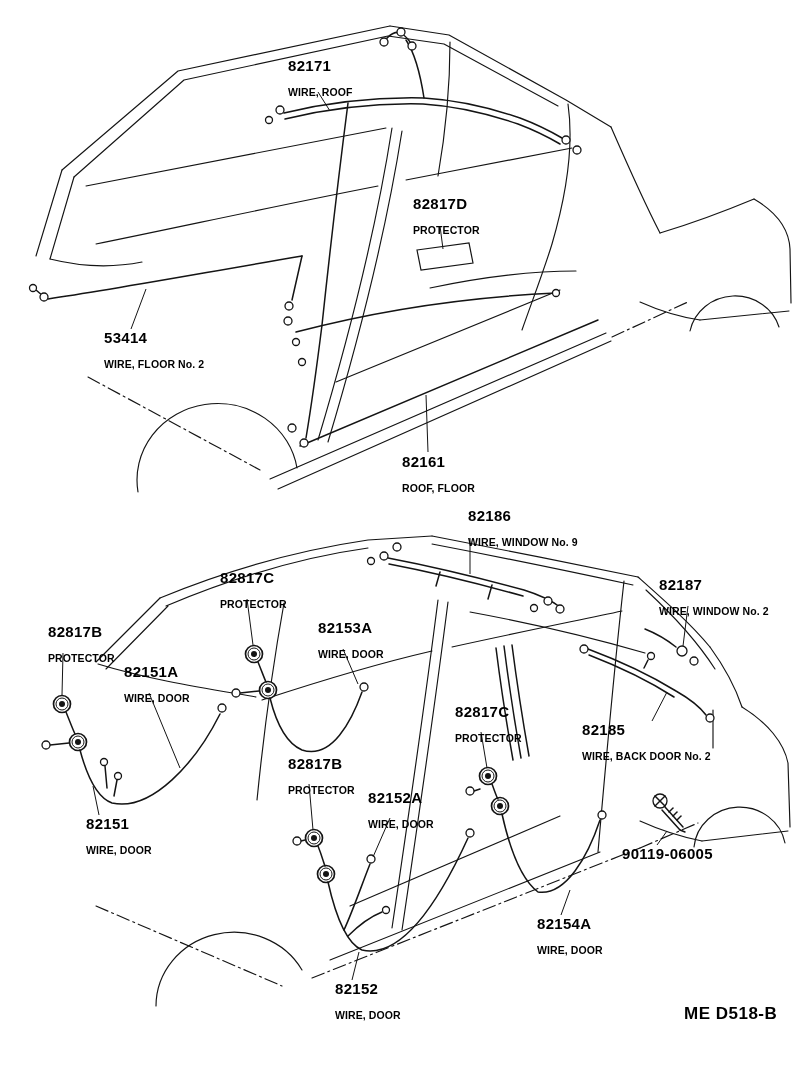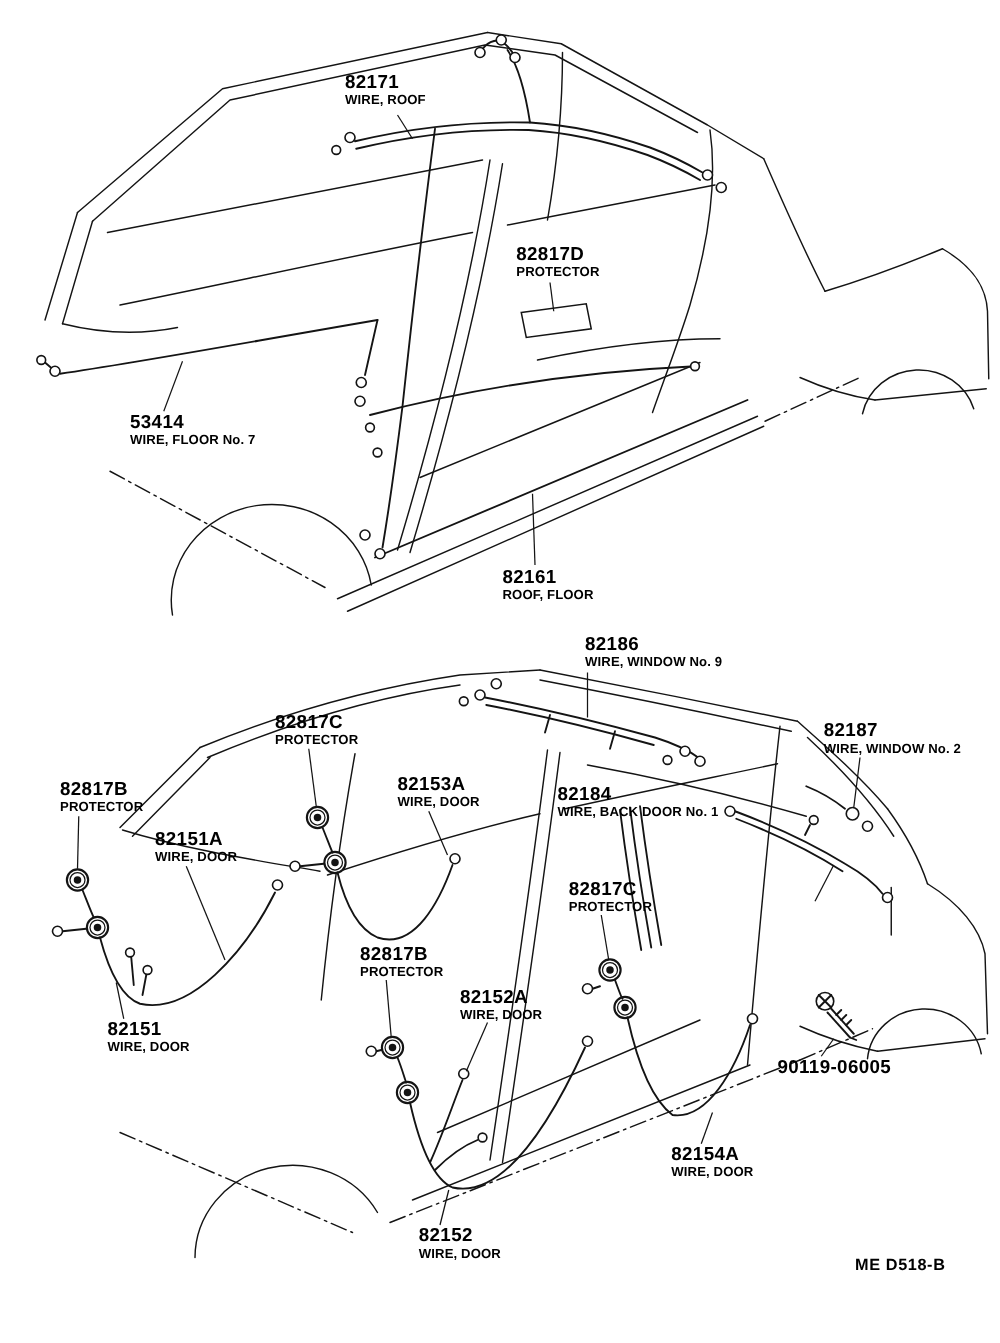--- a/index.html
+++ b/index.html
@@ -10,22 +10,22 @@
   .w path{fill:none;stroke:#141414;stroke-width:1.5;stroke-linecap:round;stroke-linejoin:round;}
   .ld path{fill:none;stroke:#141414;stroke-width:1;}
   .dd{stroke-dasharray:13 4 2 4;}
   .c{fill:#fff;stroke:#141414;stroke-width:1.3;}
   .g1{fill:#fff;stroke:#141414;stroke-width:1.7;}
   .g2{fill:none;stroke:#141414;stroke-width:1;}
   .g3{fill:#141414;stroke:none;}
   .prot{fill:#fff;stroke:#141414;stroke-width:1.2;}
   .label{position:absolute;color:#000;font-weight:bold;line-height:1.08;white-space:nowrap;}
   .label .part{font-size:15px;letter-spacing:.3px;}
-  .label .desc{font-size:10.5px;letter-spacing:.1px;margin-top:1px;}
-  .footer-code{position:absolute;font-size:13px;font-weight:bold;letter-spacing:.5px;color:#000;text-align:right;}
+  .label .desc{font-size:10.5px;letter-spacing:.1px;margin-top:13px;}
+  .footer-code{position:absolute;font-size:17px;font-weight:bold;letter-spacing:.5px;color:#000;text-align:right;}
 </style>
 </head>
 <body>
 
 <div id="page">
 
 <svg width="800" height="1074" viewBox="0 0 800 1074">
 
   <g class="o">
     <path d="M 62,170 L 178,71 L 390,26"></path>
@@ -267,31 +267,31 @@
     <path d="M 652,721 L 667,692"></path>
     <path d="M 309,784 L 313,830"></path>
     <path d="M 390,818 L 373,857"></path>
     <path d="M 99,815 L 93,786"></path>
     <path d="M 657,845 L 667,831"></path>
     <path d="M 561,915 L 570,890"></path>
     <path d="M 352,980 L 359,952"></path>
   </g>
 </svg>
 
-<div class="label" style="left:276px;top:58px">
+<div class="label" style="left:288px;top:58px">
   <div class="part">82171</div>
   <div class="desc">WIRE, ROOF</div>
 </div>
 <div class="label" style="left:413px;top:196px">
   <div class="part">82817D</div>
   <div class="desc">PROTECTOR</div>
 </div>
 <div class="label" style="left:104px;top:330px">
   <div class="part">53414</div>
-  <div class="desc">WIRE, FLOOR No. 7</div>
+  <div class="desc">WIRE, FLOOR No. 2</div>
 </div>
 <div class="label" style="left:402px;top:454px">
   <div class="part">82161</div>
   <div class="desc">ROOF, FLOOR</div>
 </div>
 <div class="label" style="left:468px;top:508px">
   <div class="part">82186</div>
   <div class="desc">WIRE, WINDOW No. 9</div>
 </div>
 <div class="label" style="left:220px;top:570px">
@@ -303,32 +303,32 @@
   <div class="desc">WIRE, WINDOW No. 2</div>
 </div>
 <div class="label" style="left:48px;top:624px">
   <div class="part">82817B</div>
   <div class="desc">PROTECTOR</div>
 </div>
 <div class="label" style="left:318px;top:620px">
   <div class="part">82153A</div>
   <div class="desc">WIRE, DOOR</div>
 </div>
-<div class="label" style="left:446px;top:628px">
-  <div class="part">82184</div>
-  <div class="desc">WIRE, BACK DOOR No. 1</div>
-</div>
 <div class="label" style="left:124px;top:664px">
   <div class="part">82151A</div>
   <div class="desc">WIRE, DOOR</div>
 </div>
 <div class="label" style="left:455px;top:704px">
   <div class="part">82817C</div>
   <div class="desc">PROTECTOR</div>
 </div>
+<div class="label" style="left:582px;top:722px">
+  <div class="part">82185</div>
+  <div class="desc">WIRE, BACK DOOR No. 2</div>
+</div>
 <div class="label" style="left:288px;top:756px">
   <div class="part">82817B</div>
   <div class="desc">PROTECTOR</div>
 </div>
 <div class="label" style="left:368px;top:790px">
   <div class="part">82152A</div>
   <div class="desc">WIRE, DOOR</div>
 </div>
 <div class="label" style="left:86px;top:816px">
   <div class="part">82151</div>

